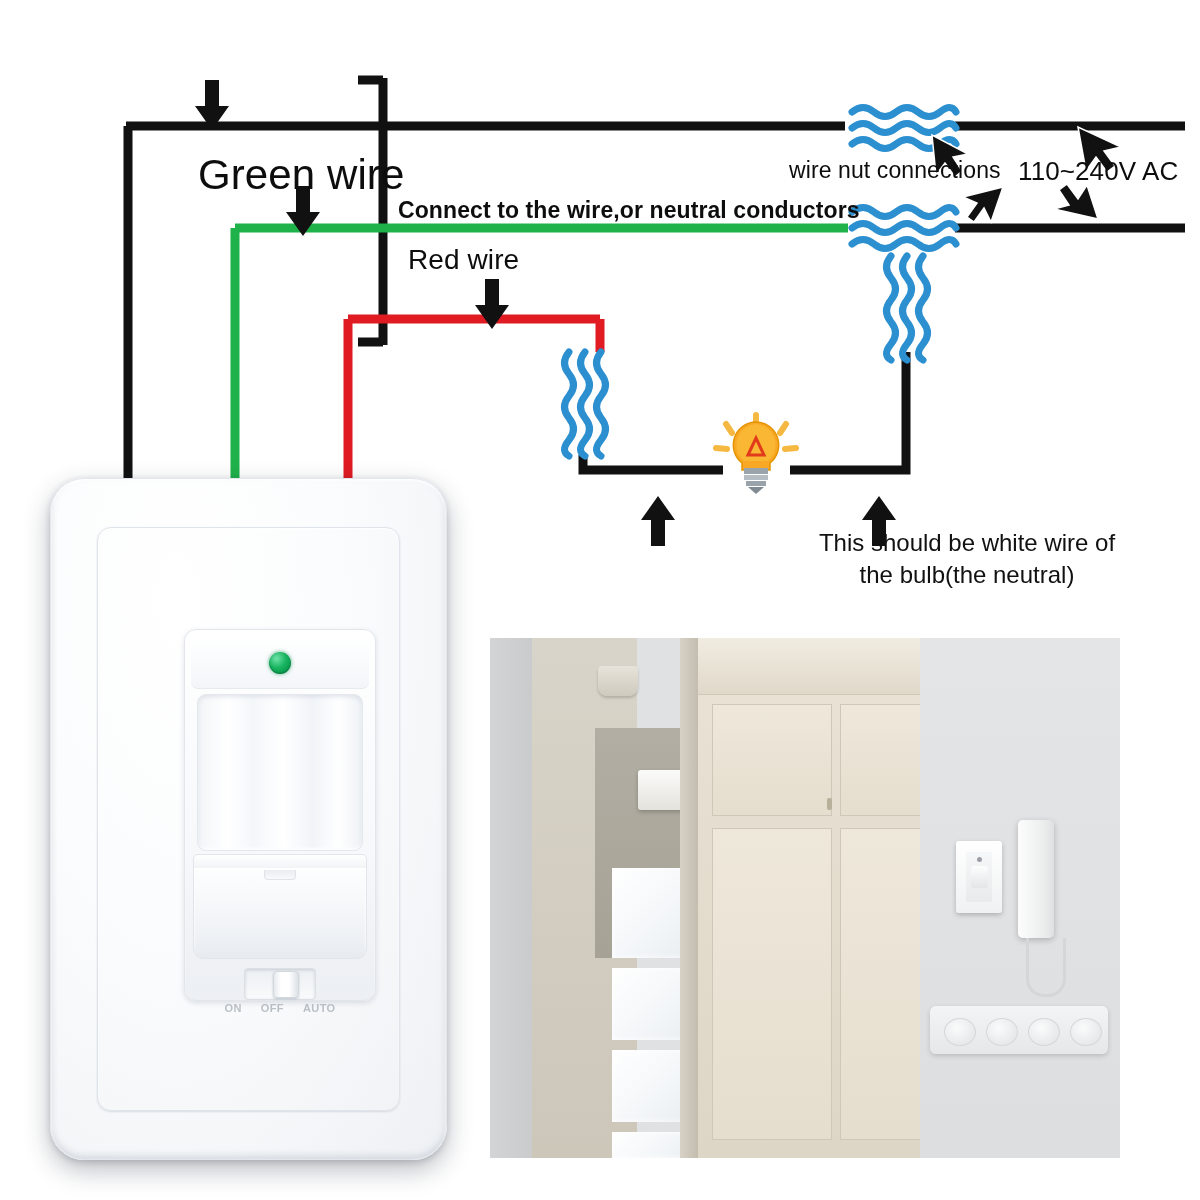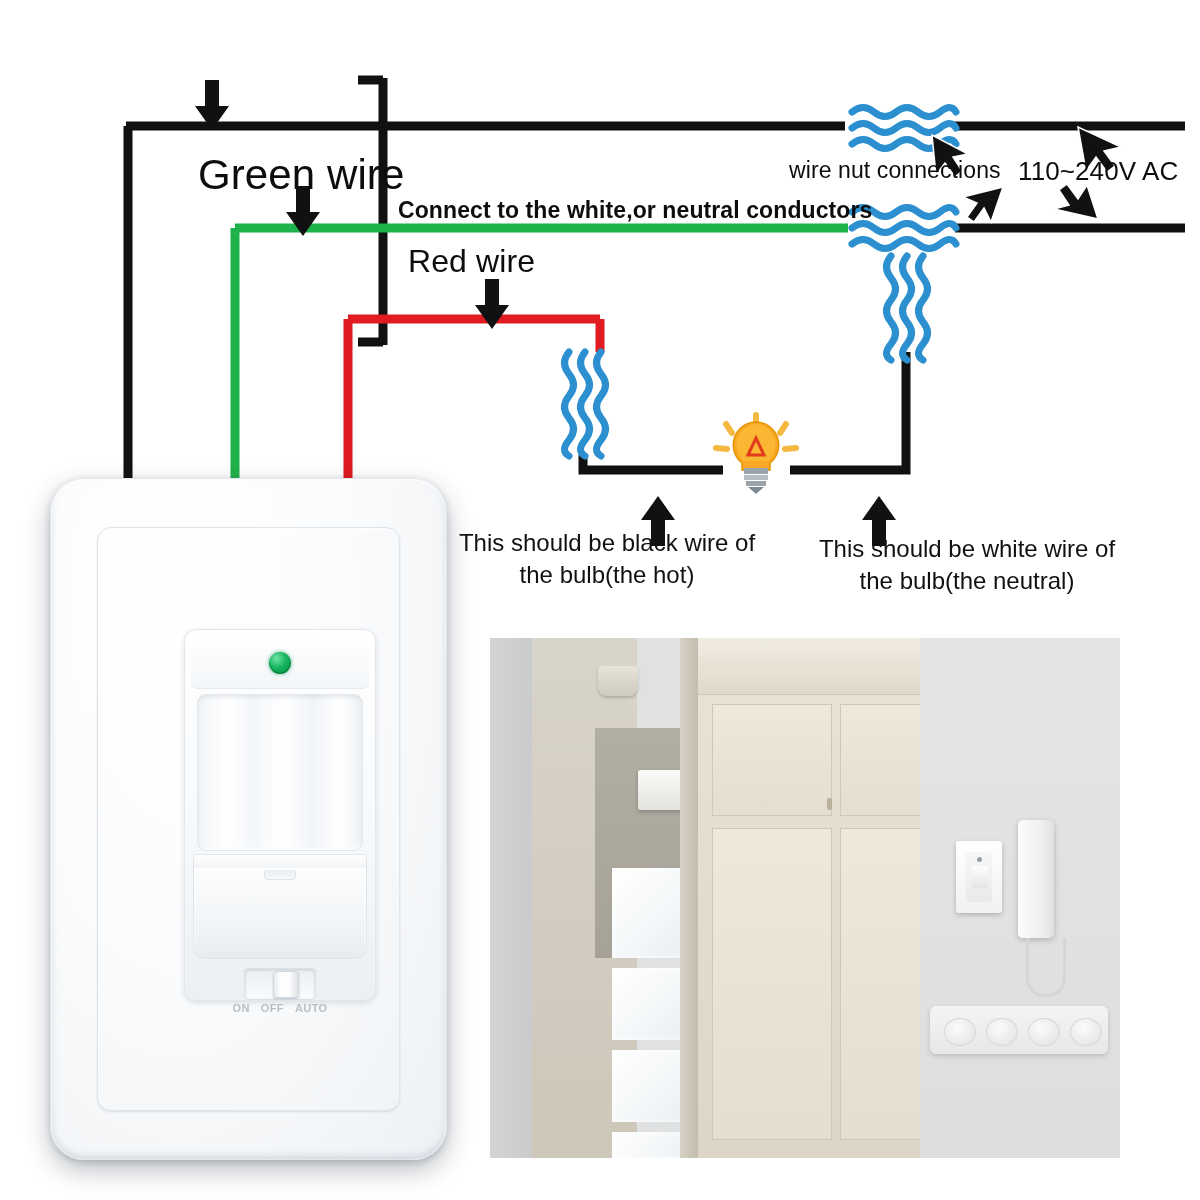--- a/index.html
+++ b/index.html
@@ -11,31 +11,31 @@
   }
   #stage{position:absolute;inset:0;width:1200px;height:1200px;}
   #wire-svg{position:absolute;left:0;top:0;width:1200px;height:1200px;}
 
   .dlabel{
     position:absolute;white-space:nowrap;font-weight:400;color:#0d0d0d;
     letter-spacing:.1px;line-height:1.18;
   }
   .lbl-black{font-size:34px;left:128px;top:44px;}
   .lbl-green{font-size:42px;left:198px;top:150px;}
-  .lbl-red{font-size:32px;left:408px;top:243px;}
+  .lbl-red{font-size:28px;left:408px;top:243px;}
   .lbl-connect{font-size:23px;left:398px;top:197px;font-weight:600;}
   .lbl-wirenut{font-size:23px;left:789px;top:157px;font-weight:500;}
   .lbl-volt{font-size:26px;left:1018px;top:156px;font-weight:500;}
 
   .cap{
     position:absolute;font-size:24px;text-align:center;line-height:1.33;
     color:#111;white-space:pre-line;font-weight:500;
   }
   .cap-hot{left:452px;top:527px;width:310px;}
-  .cap-neutral{left:812px;top:527px;width:310px;margin-top:6px;}
+  .cap-neutral{left:812px;top:527px;width:310px;}
 
   
   #switch-device{
     position:absolute;left:50px;top:478px;width:395px;height:680px;
     border-radius:34px;
     background:
       radial-gradient(ellipse at 32% 18%, #ffffff 0%, #fbfcfd 42%, #eef1f4 100%);
     box-shadow:
       0 10px 26px rgba(30,40,55,.30),
       0 2px 6px rgba(30,40,55,.18),
@@ -101,21 +101,21 @@
     box-shadow:inset 0 1px 3px rgba(150,160,175,.42);
   }
   #mode-slider-knob{
     position:absolute;left:28px;top:2px;width:24px;height:25px;border-radius:4px;
     background:linear-gradient(90deg,#e6eaee 0%,#ffffff 30%,#ffffff 62%,#dde2e7 100%);
     border:1px solid #d3d8dd;
     box-shadow:0 1px 2px rgba(140,150,165,.5);
   }
   #mode-labels{
     position:absolute;left:0;right:0;top:372px;display:flex;justify-content:center;
-    gap:11px;font-size:11px;letter-spacing:.4px;color:#b9bfc6;font-weight:700;
+    gap:19px;font-size:11px;letter-spacing:.4px;color:#b9bfc6;font-weight:700;
   }
 
   
   #photo-inset{
     position:absolute;left:490px;top:638px;width:630px;height:520px;
     overflow:hidden;background:#dfe1e3;
   }
   .ph{position:absolute;}
   #ph-left-wall{left:0;top:0;width:42px;height:520px;
     background:linear-gradient(90deg,#d2d4d6,#c9cbcd);}
@@ -267,26 +267,24 @@
 
       <rect x="744" y="468" width="24" height="6" fill="#9aa4ad"></rect>
       <rect x="744" y="475" width="24" height="5" fill="#b5bdc4"></rect>
       <rect x="746" y="481" width="20" height="5" fill="#99a3ac"></rect>
       <path d="M748,487 l16,0 l-8,7 z" fill="#7f8a93"></path>
     </g>
   </svg>
 
   <div class="dlabel lbl-green">Green wire</div>
   <div class="dlabel lbl-red">Red wire</div>
-  <div class="dlabel lbl-connect">Connect to the white,or neutral conductors</div>
+  <div class="dlabel lbl-connect">Connect to the wire,or neutral conductors</div>
   <div class="dlabel lbl-wirenut">wire nut connections</div>
   <div class="dlabel lbl-volt">110~240V AC</div>
 
-  <div class="cap cap-hot">This should be black wire of
-the bulb(the hot)</div>
   <div class="cap cap-neutral">This should be white wire of
 the bulb(the neutral)</div>
 
   <div id="switch-device">
     <div id="switch-faceplate-inner"></div>
     <div id="sensor-body">
       <div id="sensor-top-panel">
         <div id="led-indicator"></div>
       </div>
       <div id="pir-lens"></div>

